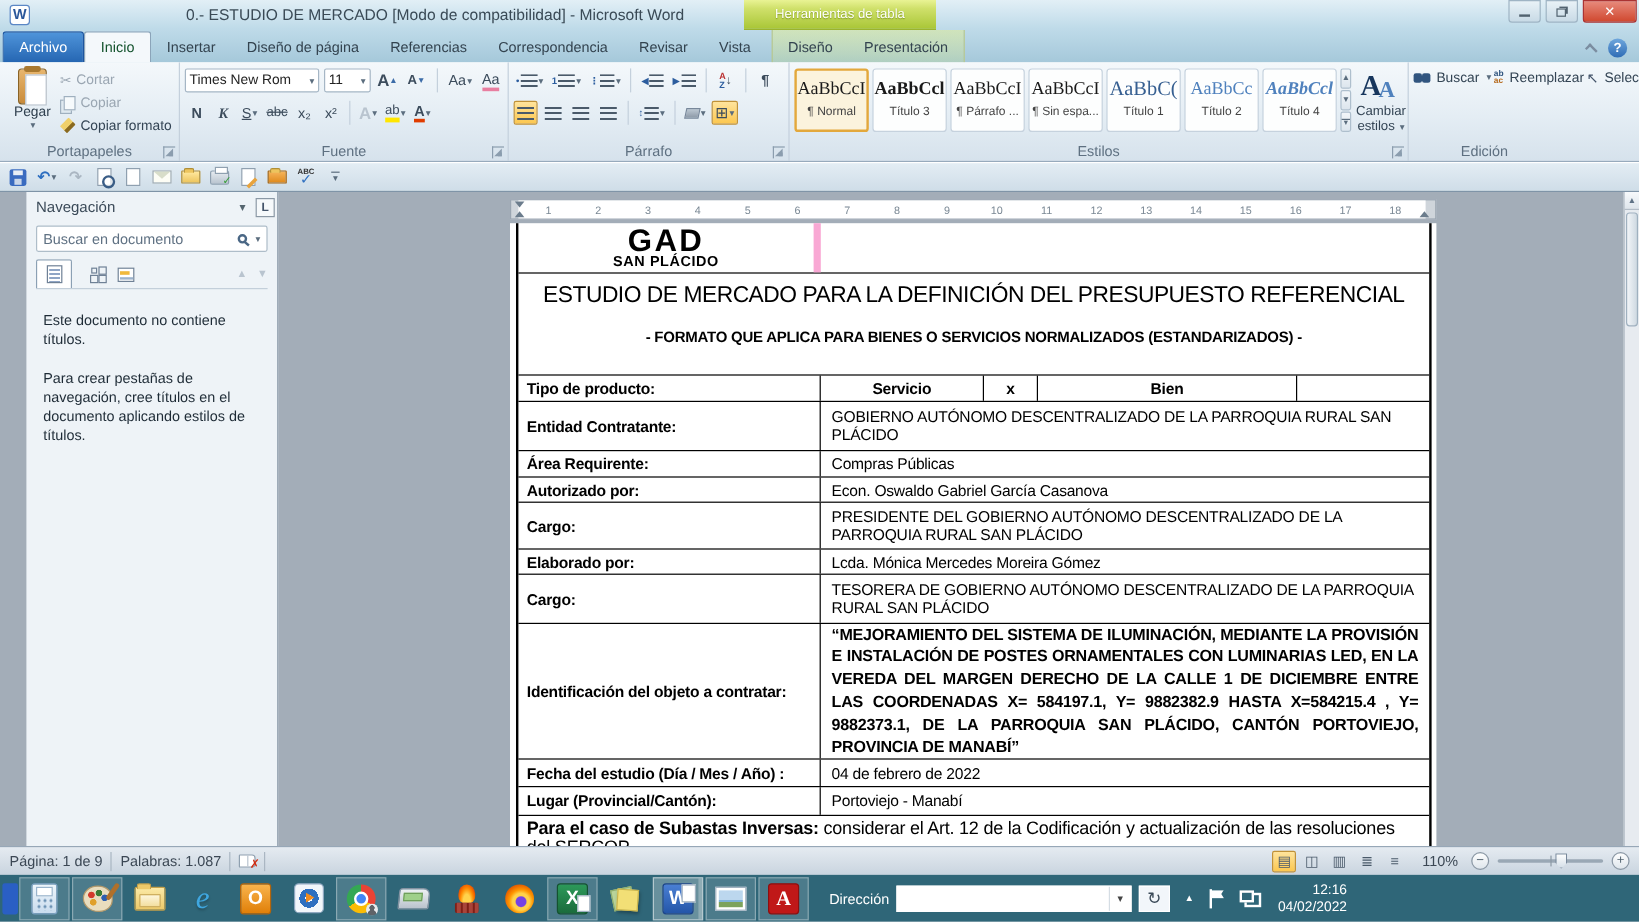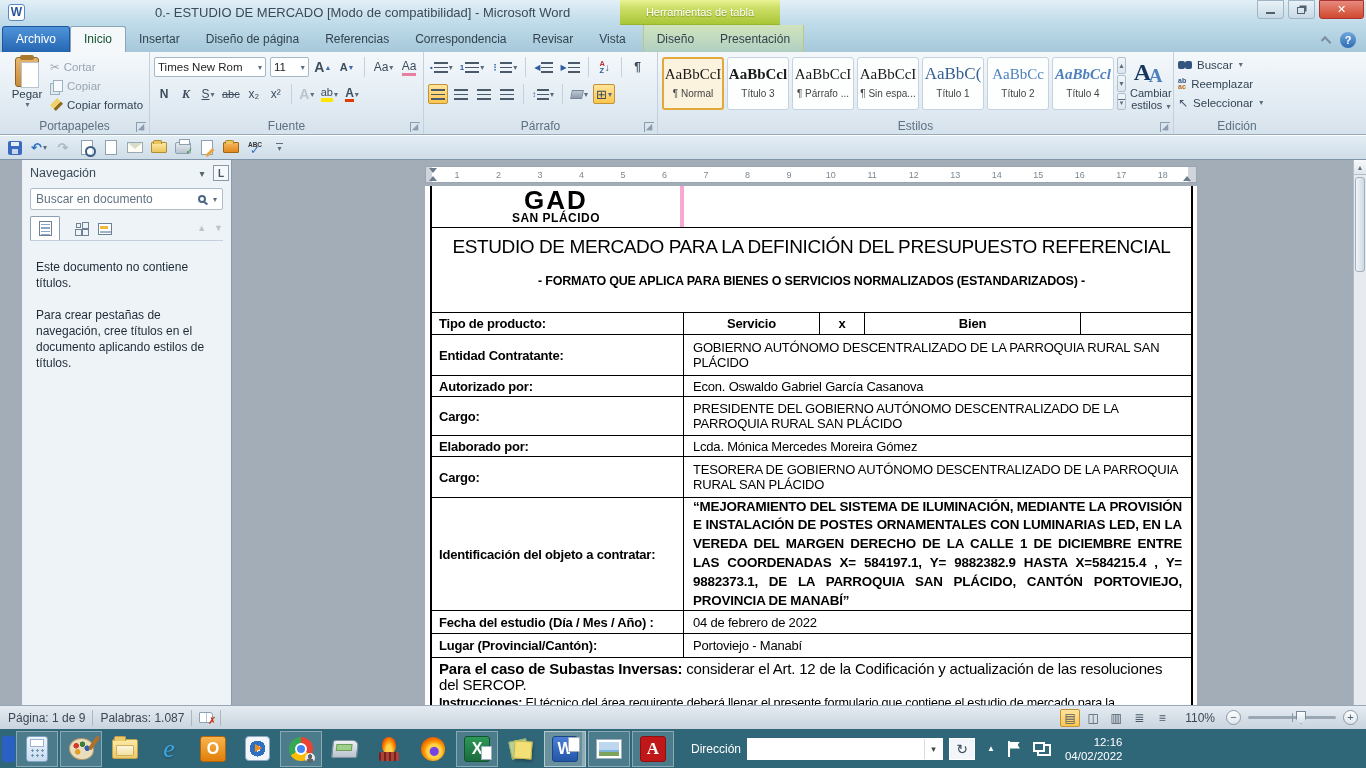--- a/index.html
+++ b/index.html
@@ -92,21 +92,21 @@
   #style-scroll { width:15px; margin-left:3px; display:flex; flex-direction:column; gap:1px; padding-top:2px; }
   .scr-btn { height:17px; background:linear-gradient(#f2f6f9,#dde6ee); border:1px solid #aebfcd; border-radius:2px;
     font-size:7px; color:#5b6d7e; display:flex; align-items:center; justify-content:center; flex-direction:column; line-height:5px; }
   #chg-styles { width:58px; display:flex; flex-direction:column; align-items:center; padding-top:4px; margin-left:4px; }
   .AA { position:relative; height:28px; width:34px; }
   .AA .a1 { position:absolute; left:0; top:0; font-size:24px; font-weight:bold; color:#17365d; font-family:"Liberation Serif",serif; }
   .AA .a2 { position:absolute; left:15px; top:6px; font-size:19px; font-weight:bold; color:#4f81bd; font-family:"Liberation Serif",serif; }
   #chg-styles div.lbl { font-size:11px; color:#334454; text-align:center; line-height:12px; }
 
   
-  #grp-edit { width:126px; display:flex; flex-direction:column; gap:2px; padding-top:4px; }
+  #grp-edit { width:126px; display:flex; gap:2px; padding-top:4px; }
   .edit-item { display:flex; align-items:center; gap:5px; font-size:11.5px; color:#334454; height:17px; }
   .ic-binoc { width:14px; height:8px; position:relative; }
   .ic-binoc::before,.ic-binoc::after { content:""; position:absolute; top:0; width:7px; height:8px; background:#31557f; border-radius:2px; }
   .ic-binoc::before { left:0; } .ic-binoc::after { right:0; }
   .ic-repl { font-size:7px; font-weight:bold; color:#31557f; line-height:6px; text-align:left; }
   .ic-repl .r2 { color:#b56a1e; }
 
   
   #qat { position:absolute; top:136px; left:0; width:1366px; height:24px;
     background:linear-gradient(#e3edf4,#cfdde8); border-bottom:1px solid #7f94a7; display:flex; align-items:center; gap:6px; padding-left:6px; }
@@ -168,21 +168,21 @@
 
   #page { position:absolute; left:215px; top:26px; width:772px; height:520px; background:#fff; }
 
   
   #dtable { margin:0 4px 0 5px; border-left:2px solid #000; border-right:2px solid #000;
     color:#000; letter-spacing:-0.2px; }
   .trow { display:flex; border-bottom:1px solid #000; align-items:stretch; }
   .tl { width:252px; border-right:1px solid #000; font-weight:bold; font-size:13px; padding:2px 7px; display:flex; align-items:center; }
   .tv { flex:1; padding:2px 9px; font-size:13px; display:flex; align-items:center; }
   #row-logo { height:42px; border-bottom:1px solid #000; display:flex; }
-  #logo-cell { width:252px; border-right:4px solid #f9a8d4; display:flex; flex-direction:column; align-items:center; justify-content:center; }
+  #logo-cell { width:252px; border-right:6px solid #f9a8d4; display:flex; flex-direction:column; align-items:center; justify-content:center; }
   #logo-gad { font-size:26px; font-weight:bold; letter-spacing:2px; line-height:22px; }
   #logo-sp { font-size:12px; font-weight:bold; letter-spacing:.5px; }
   #row-title { height:77px; border-bottom:1px solid #000; text-align:center; }
   #doc-title { font-size:19px; margin-top:8px; letter-spacing:-0.4px; }
   #doc-subtitle { font-size:12.5px; font-weight:bold; margin-top:16px; }
   #row-tipo { height:22px; }
   #row-tipo .cell { border-right:1px solid #000; display:flex; align-items:center; justify-content:center; font-weight:bold; font-size:13px; }
   #objeto-val { font-weight:bold; text-align:justify; line-height:18.8px; font-size:13.4px; padding:3px 9px; display:block; }
   #dfooter { border-bottom:2px solid #000; padding:3px 7px 6px; }
   #dfooter .f1 { font-size:15px; line-height:16px; }
@@ -659,20 +659,24 @@
           <div class="cell" style="width:136px;">Servicio</div>
           <div class="cell" style="width:45px;">x</div>
           <div class="cell" style="width:216px;">Bien</div>
           <div class="cell" style="flex:1;border-right:none;"></div>
         </div>
 
         <div class="trow" style="height:41px;">
           <div class="tl">Entidad Contratante:</div>
           <div class="tv">GOBIERNO AUTÓNOMO DESCENTRALIZADO DE LA PARROQUIA RURAL SAN PLÁCIDO</div>
         </div>
+        <div class="trow" style="height:22px;">
+          <div class="tl">Área Requirente:</div>
+          <div class="tv">Compras Públicas</div>
+        </div>
         <div class="trow" style="height:21px;">
           <div class="tl">Autorizado por:</div>
           <div class="tv">Econ. Oswaldo Gabriel García Casanova</div>
         </div>
         <div class="trow" style="height:39px;">
           <div class="tl">Cargo:</div>
           <div class="tv">PRESIDENTE DEL GOBIERNO AUTÓNOMO DESCENTRALIZADO DE LA PARROQUIA RURAL SAN PLÁCIDO</div>
         </div>
         <div class="trow" style="height:21px;">
           <div class="tl">Elaborado por:</div>

